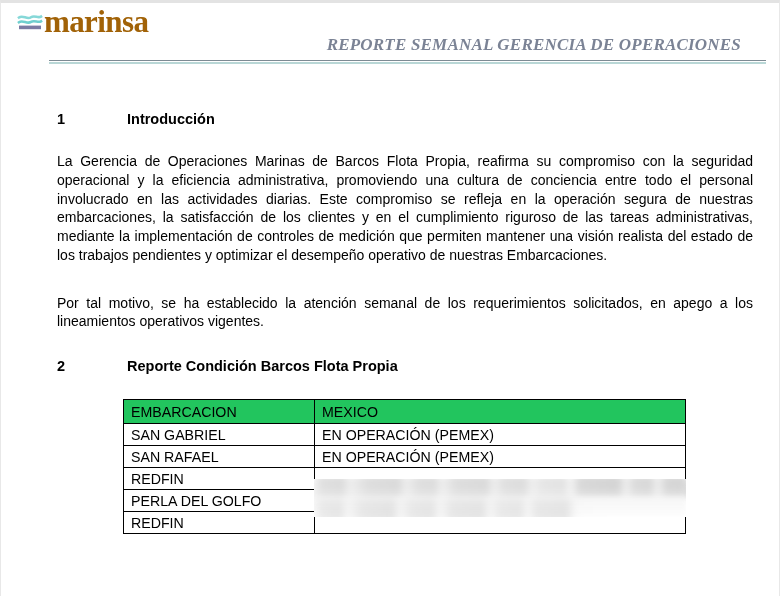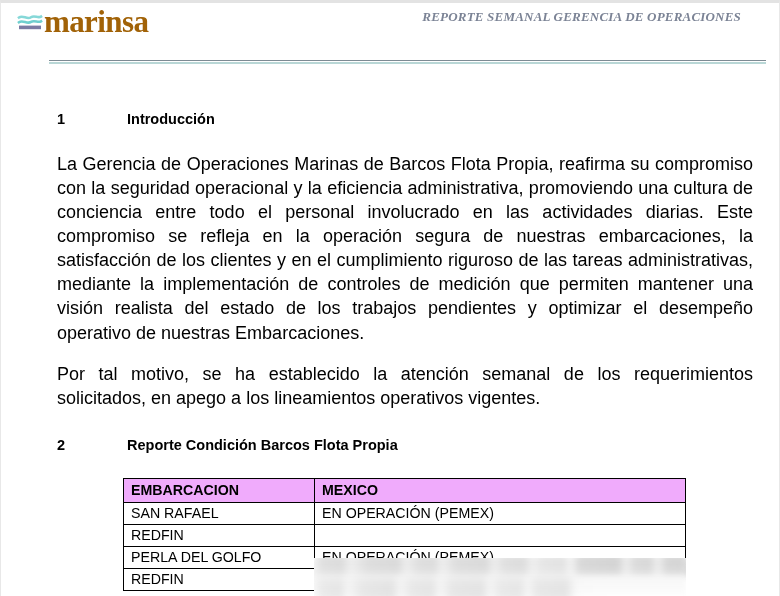--- a/index.html
+++ b/index.html
@@ -49,25 +49,25 @@
     font-size: 31px;
     font-weight: bold;
     letter-spacing: -0.6px;
     color: #a16207;
     line-height: 1;
     font-family: Liberation Serif, serif;
   }
   .header-title {
     position: absolute;
     right: 38px;
-    top: 6px;
+    top: 32px;
     font-family: "Liberation Serif", serif;
     font-style: italic;
     font-weight: bold;
-    font-size: 13px;
+    font-size: 17px;
     letter-spacing: 0.2px;
     color: #7b8395;
     white-space: nowrap;
   }
   .header-rule {
     position: absolute;
     left: 48px;
     right: 13px;
     top: 57px;
     height: 4px;
@@ -102,29 +102,29 @@
     flex: 0 0 38px;
   }
   .sec-title {
     white-space: nowrap;
     margin-left: 32px;
   }
   #intro-heading { margin-top: 36px; }
   #report-heading { margin-top: 27px; }
 
   p.body-text {
-    font-size: 18px;
+    font-size: 14px;
     line-height: 1.335;
     text-align: justify;
     margin: 0;
     padding-right: 14px;
     hyphens: none;
   }
   #intro-p1 { margin-top: 24px; }
-  #intro-p2 { margin-top: 17px; }
+  #intro-p2 { margin-top: 29px; }
 
   
   .table-wrap {
     position: relative;
     margin-top: 24px;
     margin-left: 66px;
   }
   table.fleet {
     border-collapse: collapse;
     table-layout: fixed;
@@ -135,22 +135,22 @@
   table.fleet td {
     border: 1px solid #000000;
     padding: 1px 0 1px 7px;
     height: 19px;
     text-align: left;
     vertical-align: middle;
     overflow: hidden;
     white-space: nowrap;
   }
   table.fleet th {
-    background: #f0abfc;
-    font-weight: bold;
+    background: #22c55e;
+    font-weight: normal;
     height: 21px;
   }
   table.fleet col.c-name { width: 191px; }
   table.fleet col.c-status { width: 371px; }
 
   
   .redaction {
     position: absolute;
     left: 191px;
     top: 80px;
@@ -250,20 +250,24 @@
           <col class="c-status">
         </colgroup>
         <thead>
           <tr>
             <th>EMBARCACION</th>
             <th>MEXICO</th>
           </tr>
         </thead>
         <tbody>
           <tr>
+            <td>SAN GABRIEL</td>
+            <td>EN OPERACIÓN (PEMEX)</td>
+          </tr>
+          <tr>
             <td>SAN RAFAEL</td>
             <td>EN OPERACIÓN (PEMEX)</td>
           </tr>
           <tr>
             <td>REDFIN</td>
             <td></td>
           </tr>
           <tr>
             <td>PERLA DEL GOLFO</td>
             <td>EN OPERACIÓN (PEMEX)</td>

